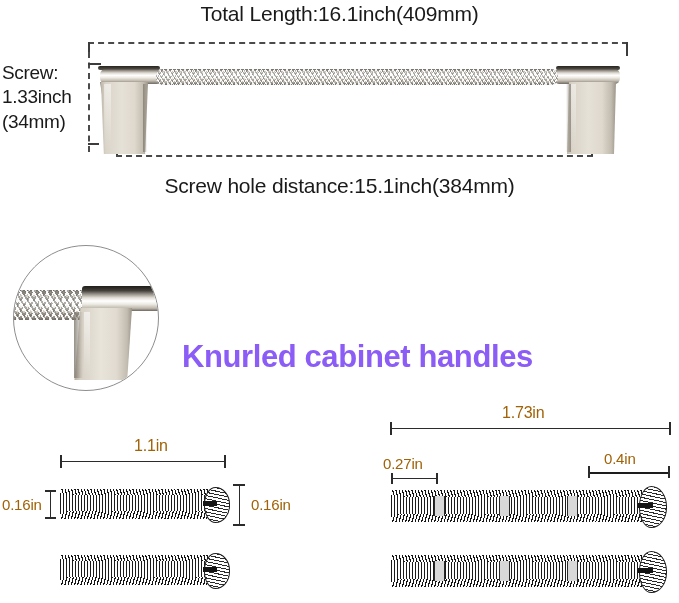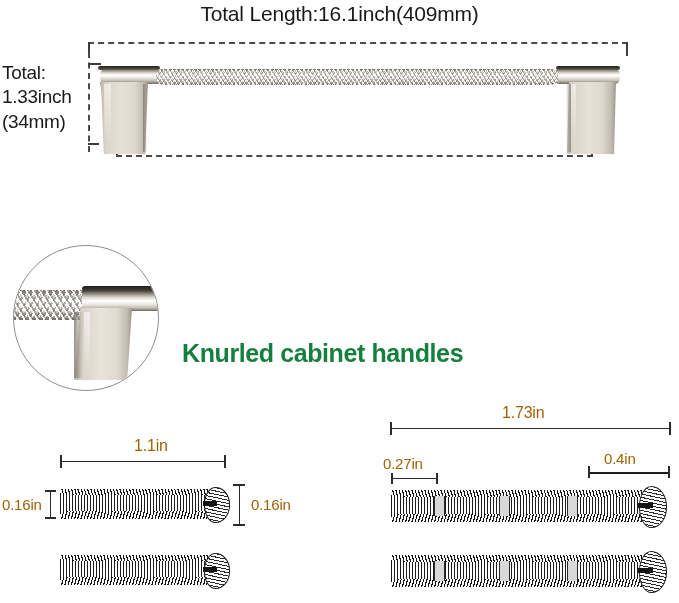--- a/index.html
+++ b/index.html
@@ -114,24 +114,24 @@
   
   #detail-circle{
     left:13px;top:245px;width:144px;height:144px;
     border:1px solid #8e8e8e;
     border-radius:50%;
     overflow:hidden;
     background:#ffffff;
   }
   #knurl-title{
     left:182px;top:339px;
-    font-size:25px;
+    font-size:31px;
     font-weight:700;
     letter-spacing:-0.4px;
-    color:#15803d;
+    color:#8b5cf6;
   }
 
   
   .dimline{
     position:absolute;height:0;
     border-top:1.6px solid #2b2b2b;
   }
   .dimline-thick{
     position:absolute;height:0;
     border-top:2.4px solid #1d1d1d;
@@ -201,36 +201,37 @@
     border-right:1.2px solid #2a2a2a;
   }
 </style>
 </head>
 <body>
 
 <div id="page">
 
   <div class="txt" id="total-length-label">Total Length:16.1inch(409mm)</div>
 
-  <div class="txt" id="high-label">Total:
+  <div class="txt" id="high-label">Screw:
 1.33inch
 (34mm)</div>
 
   <div class="dash-h" style="left:88px;top:42px;width:540px;"></div>
   <div class="tick" style="left:88px;top:42px;width:2px;height:11px;"></div>
   <div class="tick" style="left:626px;top:42px;width:2px;height:14px;"></div>
 
   <div class="dash-v" style="left:88px;top:52px;height:100px;"></div>
   <div class="tick" style="left:88px;top:63px;width:13px;height:2px;"></div>
   <div class="tick" style="left:88px;top:143px;width:11px;height:2px;"></div>
 
   <div class="dash-h" style="left:116px;top:155px;width:477px;"></div>
   <div class="tick" style="left:116px;top:142px;width:2px;height:13px;"></div>
   <div class="tick" style="left:591px;top:143px;width:2px;height:13px;"></div>
 
+  <div class="txt" id="screw-hole-label">Screw hole distance:15.1inch(384mm)</div>
 
   <div class="abs" id="handle-wrap">
 
     <div class="foot-dark-edge" style="left:10px;top:8px;width:62px;height:4px;border-radius:2px;"></div>
     <div class="foot-dark-edge" style="left:468px;top:8px;width:64px;height:4px;border-radius:2px;"></div>
 
     <div class="collar" style="left:12px;top:11px;width:62px;height:15px;"></div>
     <div class="collar" style="left:466px;top:11px;width:66px;height:15px;"></div>
 
     <div class="bar" style="left:68px;top:11px;width:402px;height:16px;"></div>

